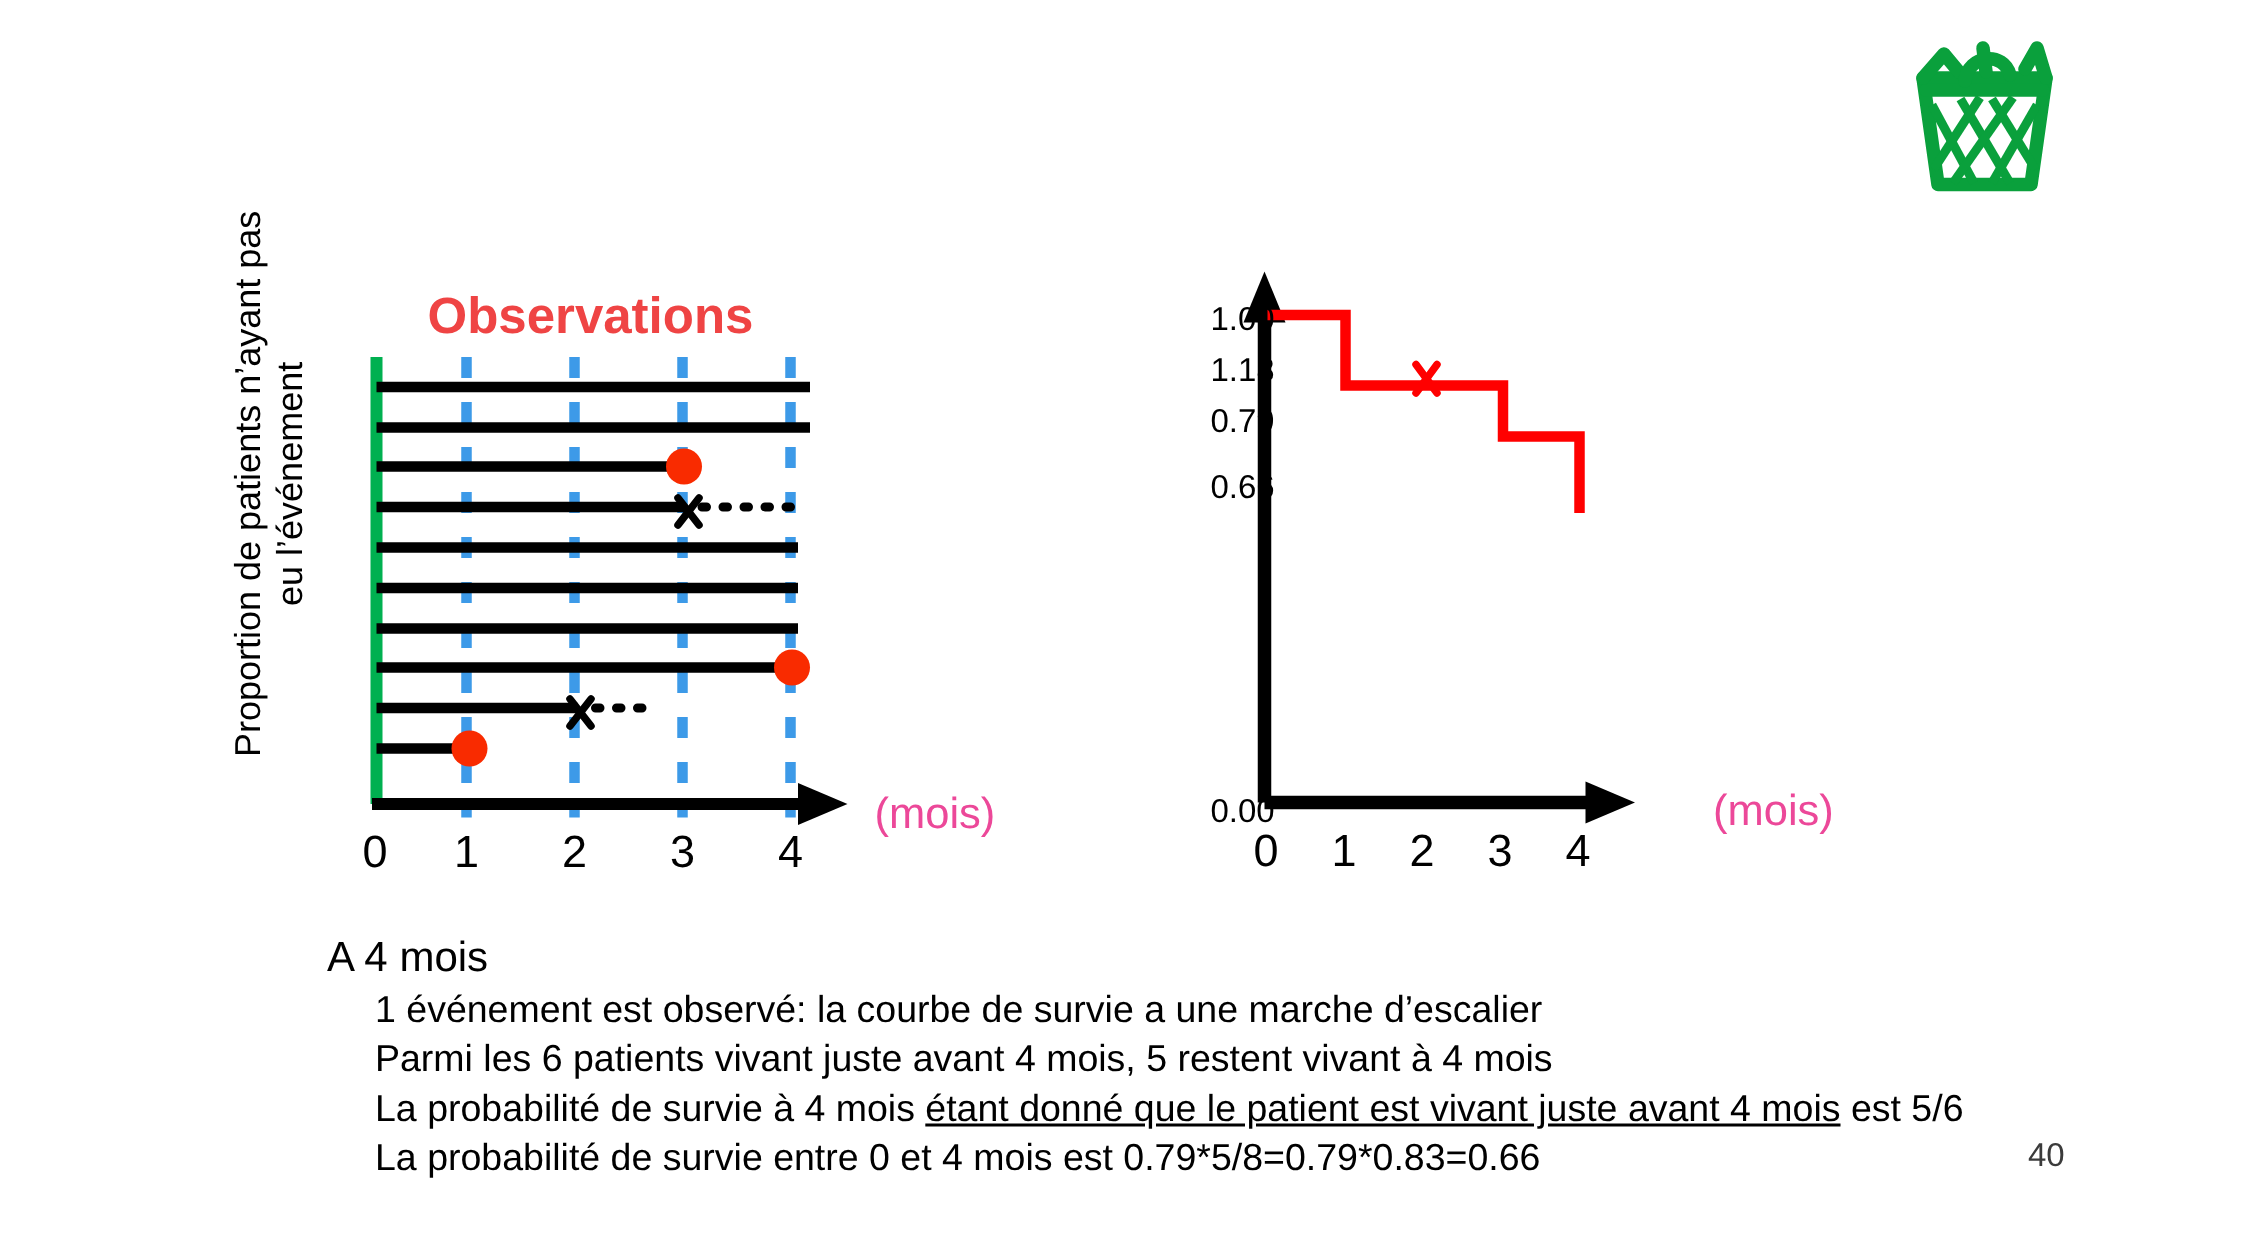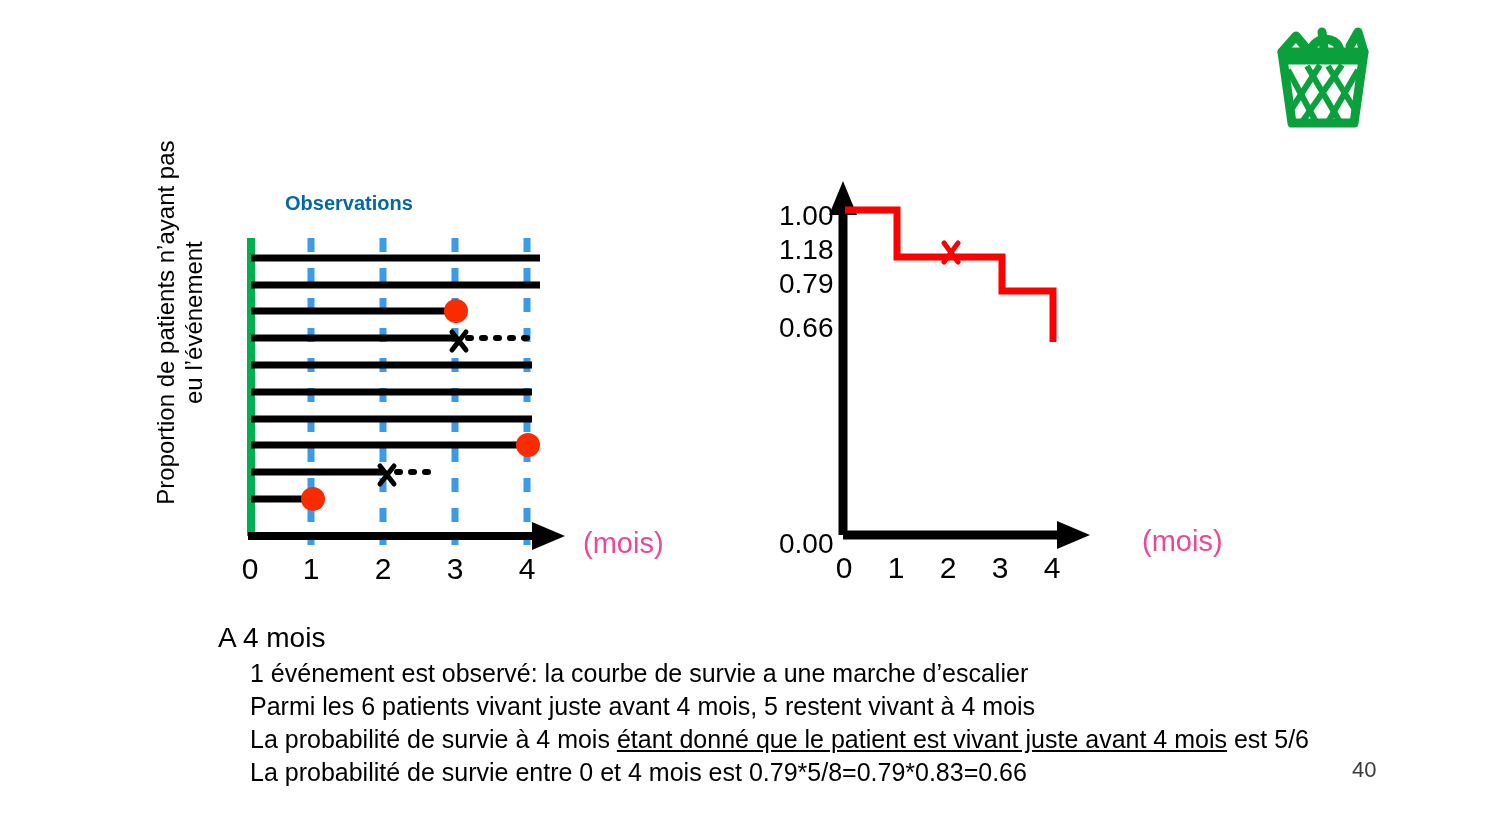--- a/index.html
+++ b/index.html
@@ -33,23 +33,23 @@
   }
 
   
   .chart-svg{position:absolute;}
   #obs-chart{left:220px; top:180px;}
   #km-chart{left:695px; top:175px;}
 
   .chart-heading{
     position:absolute;
     left:285px; top:192px;
-    font-size:20px;
+    font-size:34px;
     font-weight:bold;
-    color:#0369a1;
+    color:#ef4444;
     white-space:nowrap;
   }
 
   .axis-unit{
     position:absolute;
     font-size:29px;
     color:#ec4899;
     white-space:nowrap;
   }
   #obs-unit{left:583px; top:527px;}
@@ -58,24 +58,25 @@
   .tick-label{
     position:absolute;
     font-size:30px;
     color:#000;
     text-align:center;
     width:34px;
   }
 
   .ylabel{
     position:absolute;
-    font-size:28px;
+    font-size:22px;
     color:#000;
     text-align:left;
     white-space:nowrap;
+    margin-left:28px;
   }
 
   .yaxis-title{
     position:absolute;
     left:-20px; top:295px;
     width:400px;
     transform:rotate(-90deg);
     transform-origin:center center;
     text-align:center;
     font-size:24px;

